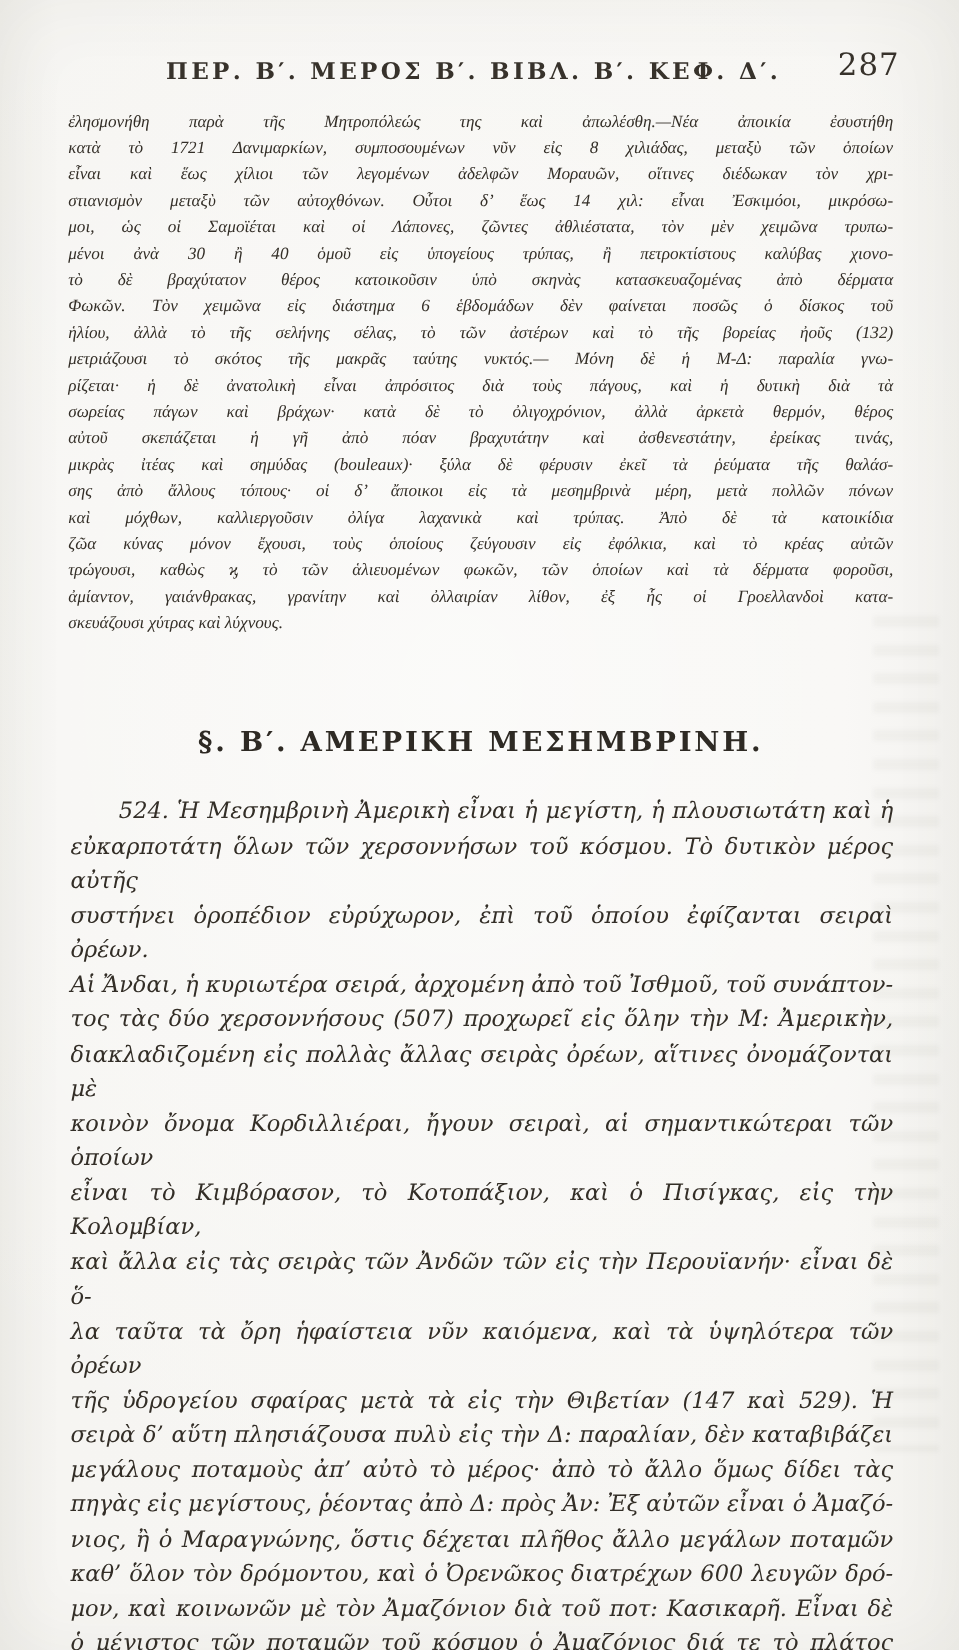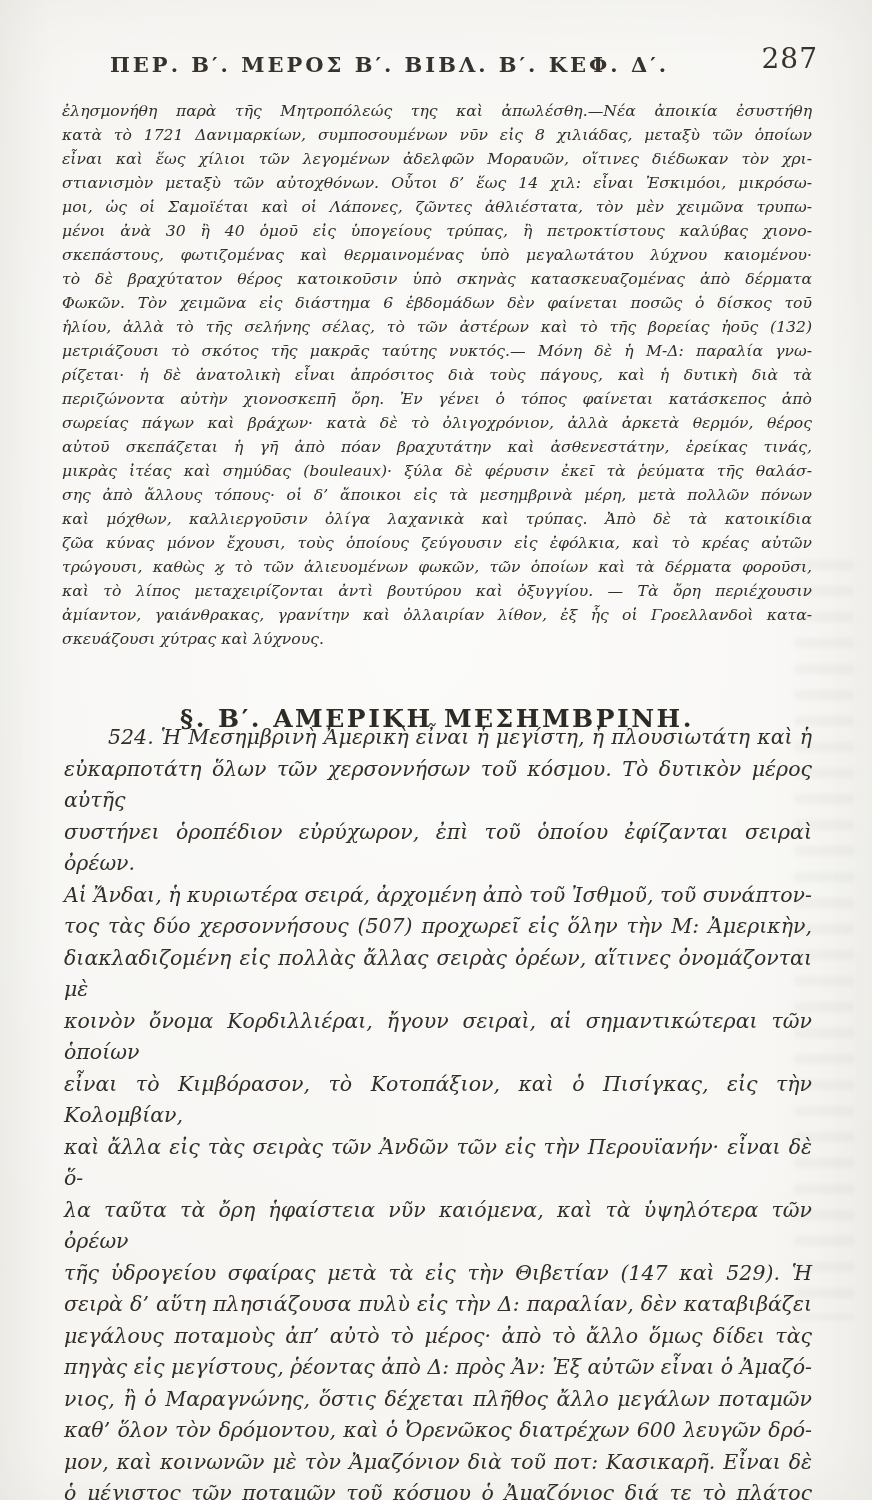--- a/index.html
+++ b/index.html
@@ -24,21 +24,21 @@
     background: repeating-linear-gradient(
       180deg,
       rgba(120,125,105,0.05) 0px, rgba(120,125,105,0.05) 10px,
       rgba(120,125,105,0.0) 10px, rgba(120,125,105,0.0) 26px);
     filter: blur(2px);
     pointer-events: none;
   }
   .running-header {
     position: absolute;
     top: 52px; left: 110px; width: 600px;
-    text-align: left;
+    text-align: right;
     font-weight: bold;
     font-size: 21px;
     letter-spacing: 3px;
     white-space: nowrap;
     color: #37322b;
   }
   .page-number {
     position: absolute;
     top: 42px; right: 54px;
     font-size: 28px;
@@ -49,31 +49,31 @@
     position: absolute;
     top: 99px; left: 62px; width: 750px;
     font-size: 15.6px;
     line-height: 24px;
     font-style: italic;
   }
   .fn-line {
     text-align: justify;
     text-align-last: justify;
     white-space: normal;
+    font-family: Liberation Serif, serif;
   }
   .footnote .fn-line:last-child { text-align-last: left; }
   .section-heading {
     position: absolute;
     top: 660px; left: 62px; width: 750px;
     text-align: center;
     font-size: 25px;
     font-weight: bold;
     letter-spacing: 2.5px;
     color: #2e2a24;
-    margin-top: 44px;
   }
   .para {
     position: absolute;
     top: 722px; left: 64px; width: 748px;
     font-size: 20.5px;
     line-height: 31.5px;
     font-style: italic;
   }
   .para-line {
     text-align: justify;
@@ -92,35 +92,32 @@
 
   <div class="page-number">287</div>
 
   <div class="footnote">
       <div class="fn-line">ἐλησμονήθη παρὰ τῆς Μητροπόλεώς της καὶ ἀπωλέσθη.—Νέα ἀποικία ἐσυστήθη</div>
       <div class="fn-line">κατὰ τὸ 1721 Δανιμαρκίων, συμποσουμένων νῦν εἰς 8 χιλιάδας, μεταξὺ τῶν ὁποίων</div>
       <div class="fn-line">εἶναι καὶ ἕως χίλιοι τῶν λεγομένων ἀδελφῶν Μοραυῶν, οἵτινες διέδωκαν τὸν χρι-</div>
       <div class="fn-line">στιανισμὸν μεταξὺ τῶν αὐτοχθόνων. Οὗτοι δ’ ἕως 14 χιλ: εἶναι Ἐσκιμόοι, μικρόσω-</div>
       <div class="fn-line">μοι, ὡς οἱ Σαμοϊέται καὶ οἱ Λάπονες, ζῶντες ἀθλιέστατα, τὸν μὲν χειμῶνα τρυπω-</div>
       <div class="fn-line">μένοι ἀνὰ 30 ἢ 40 ὁμοῦ εἰς ὑπογείους τρύπας, ἢ πετροκτίστους καλύβας χιονο-</div>
-      <div class="fn-line">σκεπάστους, φωτιζομένας καὶ θερμαινομένας ὑπὸ μεγαλωτάτου λύχνου καιομένου·</div>
       <div class="fn-line">τὸ δὲ βραχύτατον θέρος κατοικοῦσιν ὑπὸ σκηνὰς κατασκευαζομένας ἀπὸ δέρματα</div>
       <div class="fn-line">Φωκῶν. Τὸν χειμῶνα εἰς διάστημα 6 ἑβδομάδων δὲν φαίνεται ποσῶς ὁ δίσκος τοῦ</div>
       <div class="fn-line">ἡλίου, ἀλλὰ τὸ τῆς σελήνης σέλας, τὸ τῶν ἀστέρων καὶ τὸ τῆς βορείας ἠοῦς (132)</div>
       <div class="fn-line">μετριάζουσι τὸ σκότος τῆς μακρᾶς ταύτης νυκτός.— Μόνη δὲ ἡ Μ-Δ: παραλία γνω-</div>
       <div class="fn-line">ρίζεται· ἡ δὲ ἀνατολικὴ εἶναι ἀπρόσιτος διὰ τοὺς πάγους, καὶ ἡ δυτικὴ διὰ τὰ</div>
-      <div class="fn-line">περιζώνοντα αὐτὴν χιονοσκεπῆ ὄρη. Ἐν γένει ὁ τόπος φαίνεται κατάσκεπος ἀπὸ</div>
       <div class="fn-line">σωρείας πάγων καὶ βράχων· κατὰ δὲ τὸ ὀλιγοχρόνιον, ἀλλὰ ἀρκετὰ θερμόν, θέρος</div>
       <div class="fn-line">αὐτοῦ σκεπάζεται ἡ γῆ ἀπὸ πόαν βραχυτάτην καὶ ἀσθενεστάτην, ἐρείκας τινάς,</div>
       <div class="fn-line">μικρὰς ἰτέας καὶ σημύδας (bouleaux)· ξύλα δὲ φέρυσιν ἐκεῖ τὰ ῥεύματα τῆς θαλάσ-</div>
       <div class="fn-line">σης ἀπὸ ἄλλους τόπους· οἱ δ’ ἄποικοι εἰς τὰ μεσημβρινὰ μέρη, μετὰ πολλῶν πόνων</div>
       <div class="fn-line">καὶ μόχθων, καλλιεργοῦσιν ὀλίγα λαχανικὰ καὶ τρύπας. Ἀπὸ δὲ τὰ κατοικίδια</div>
       <div class="fn-line">ζῶα κύνας μόνον ἔχουσι, τοὺς ὁποίους ζεύγουσιν εἰς ἐφόλκια, καὶ τὸ κρέας αὐτῶν</div>
       <div class="fn-line">τρώγουσι, καθὼς ϗ τὸ τῶν ἁλιευομένων φωκῶν, τῶν ὁποίων καὶ τὰ δέρματα φοροῦσι,</div>
-      <div class="fn-line">καὶ τὸ λίπος μεταχειρίζονται ἀντὶ βουτύρου καὶ ὀξυγγίου. — Τὰ ὄρη περιέχουσιν</div>
       <div class="fn-line">ἀμίαντον, γαιάνθρακας, γρανίτην καὶ ὀλλαιρίαν λίθον, ἐξ ἧς οἱ Γροελλανδοὶ κατα-</div>
       <div class="fn-line">σκευάζουσι χύτρας καὶ λύχνους.</div>
     </div>
 
   <div class="section-heading">§. Β′. ΑΜΕΡΙΚΗ ΜΕΣΗΜΒΡΙΝΗ.</div>
 
   <div class="para">
       <div class="para-line">524. Ἡ Μεσημβρινὴ Ἀμερικὴ εἶναι ἡ μεγίστη, ἡ πλουσιωτάτη καὶ ἡ</div>
       <div class="para-line">εὐκαρποτάτη ὅλων τῶν χερσοννήσων τοῦ κόσμου. Τὸ δυτικὸν μέρος αὐτῆς</div>
       <div class="para-line">συστήνει ὁροπέδιον εὐρύχωρον, ἐπὶ τοῦ ὁποίου ἐφίζανται σειραὶ ὀρέων.</div>

